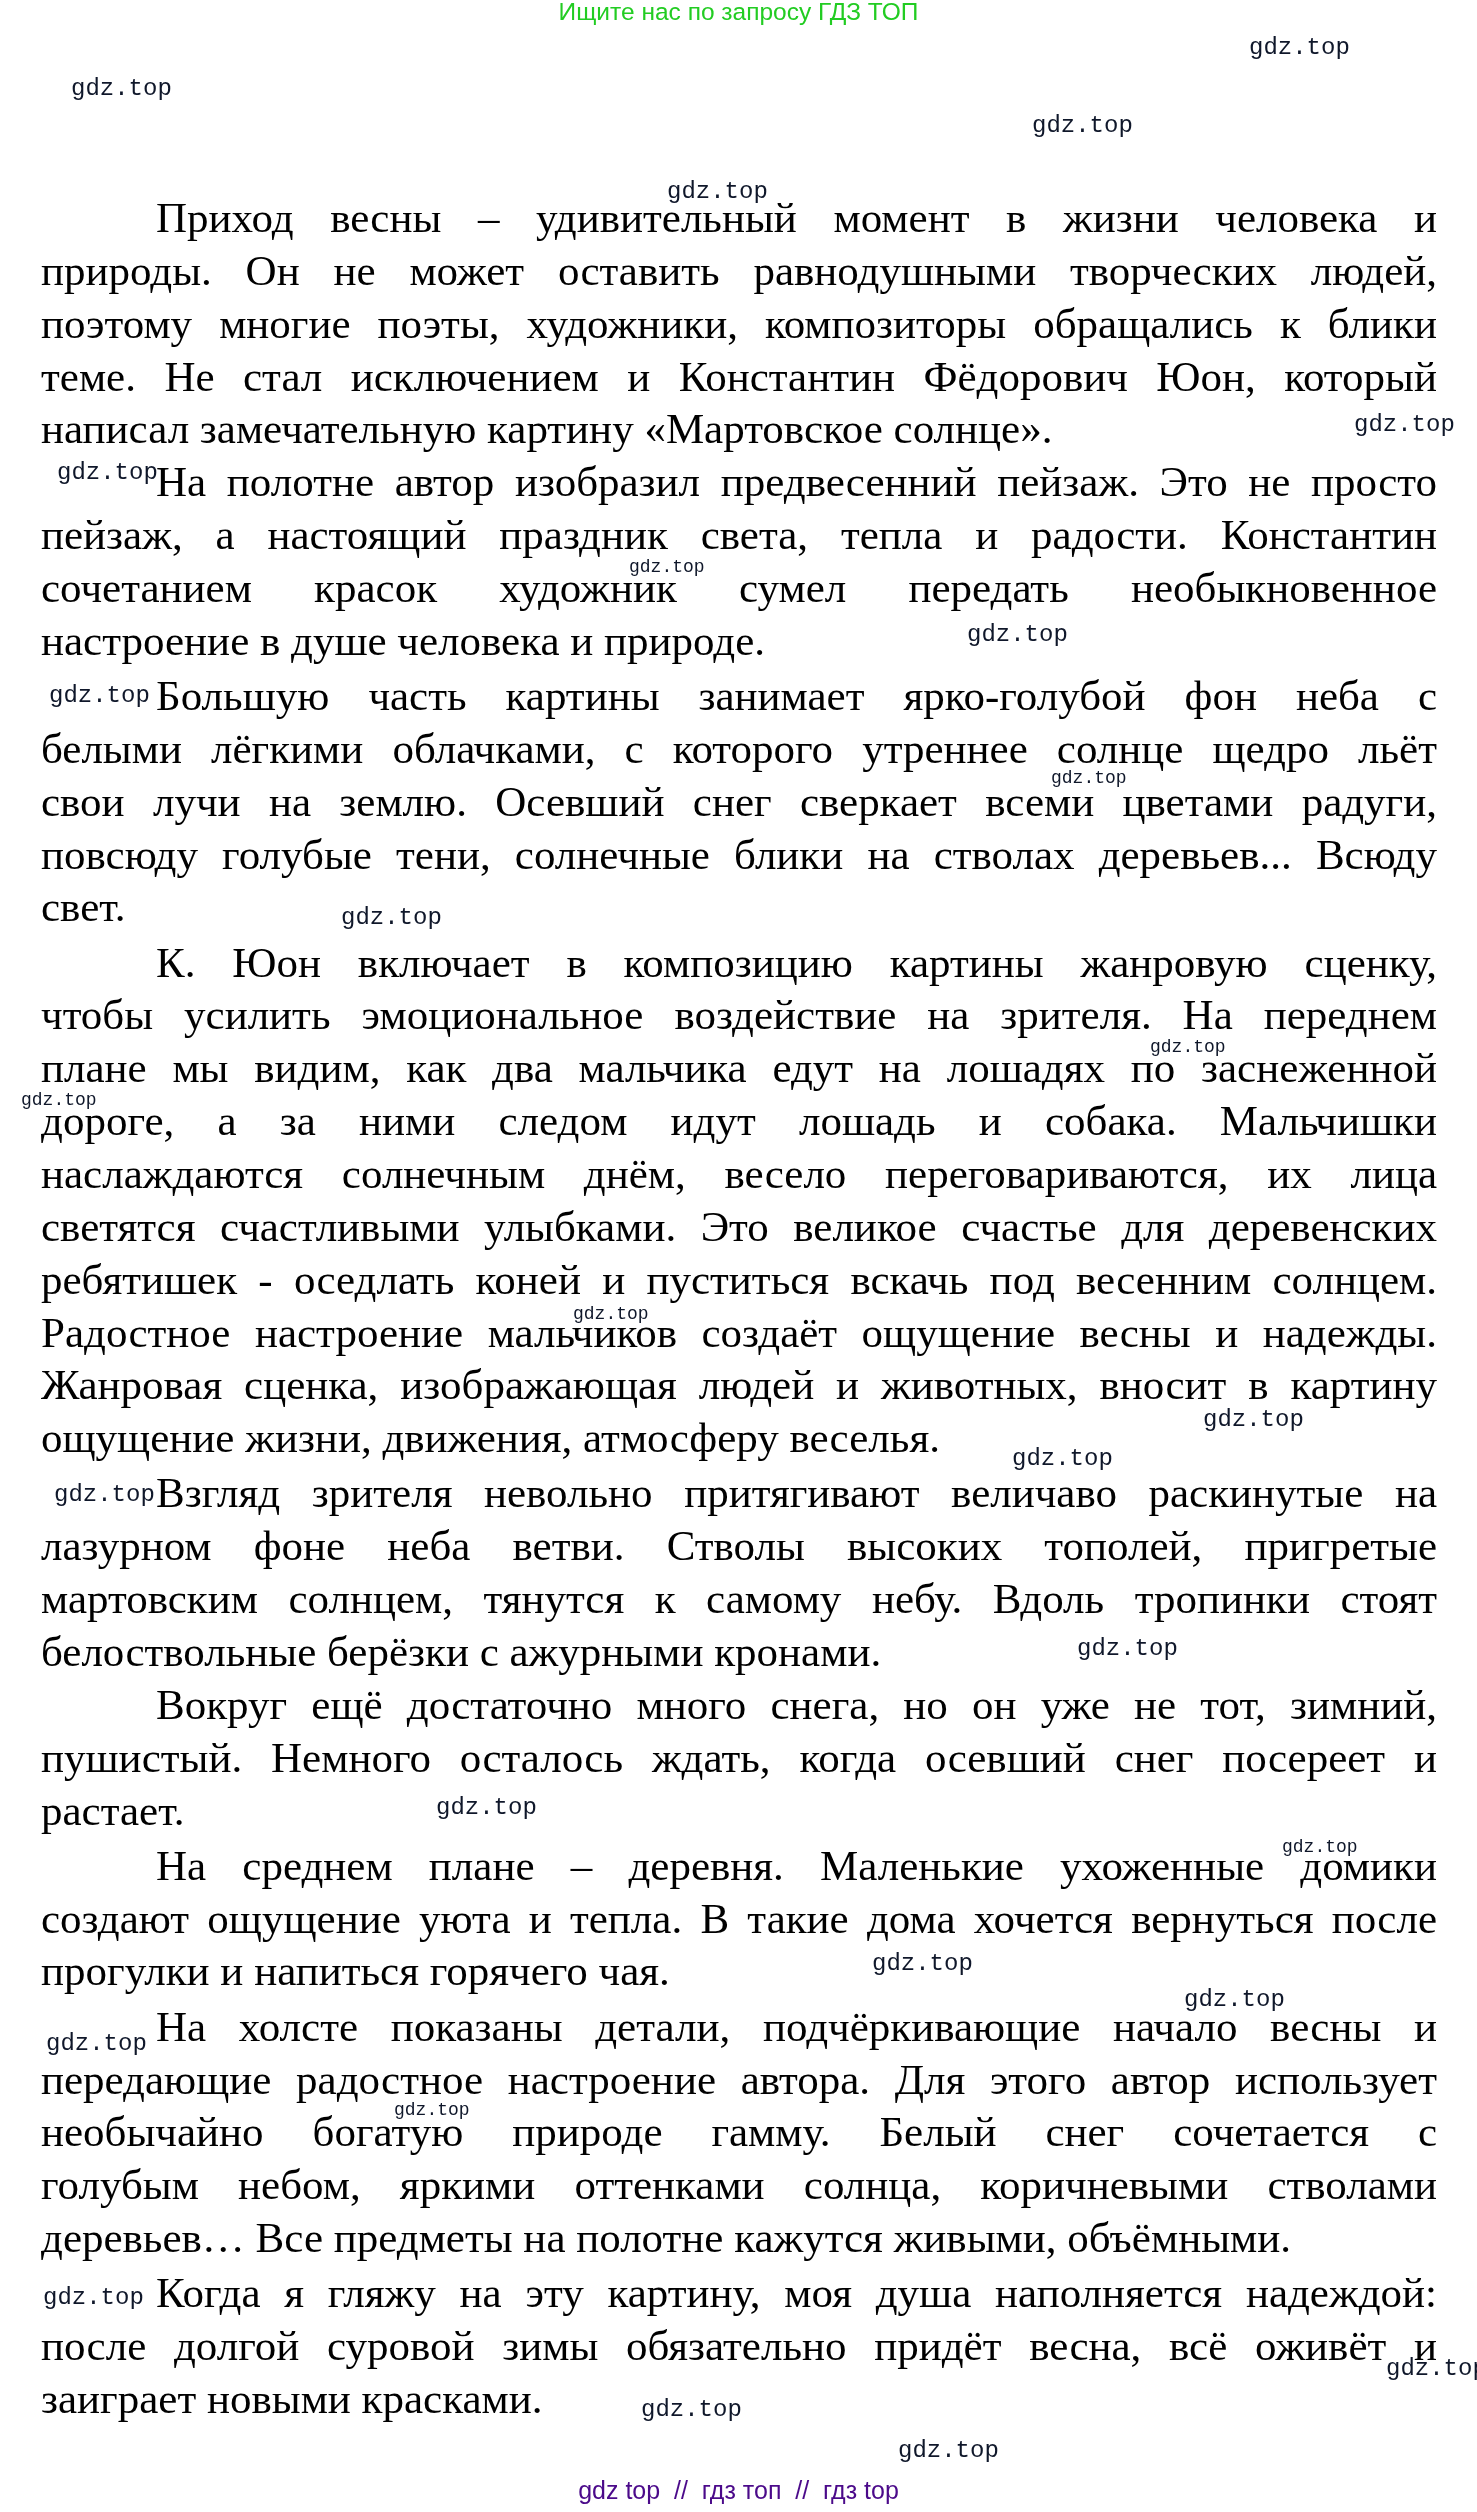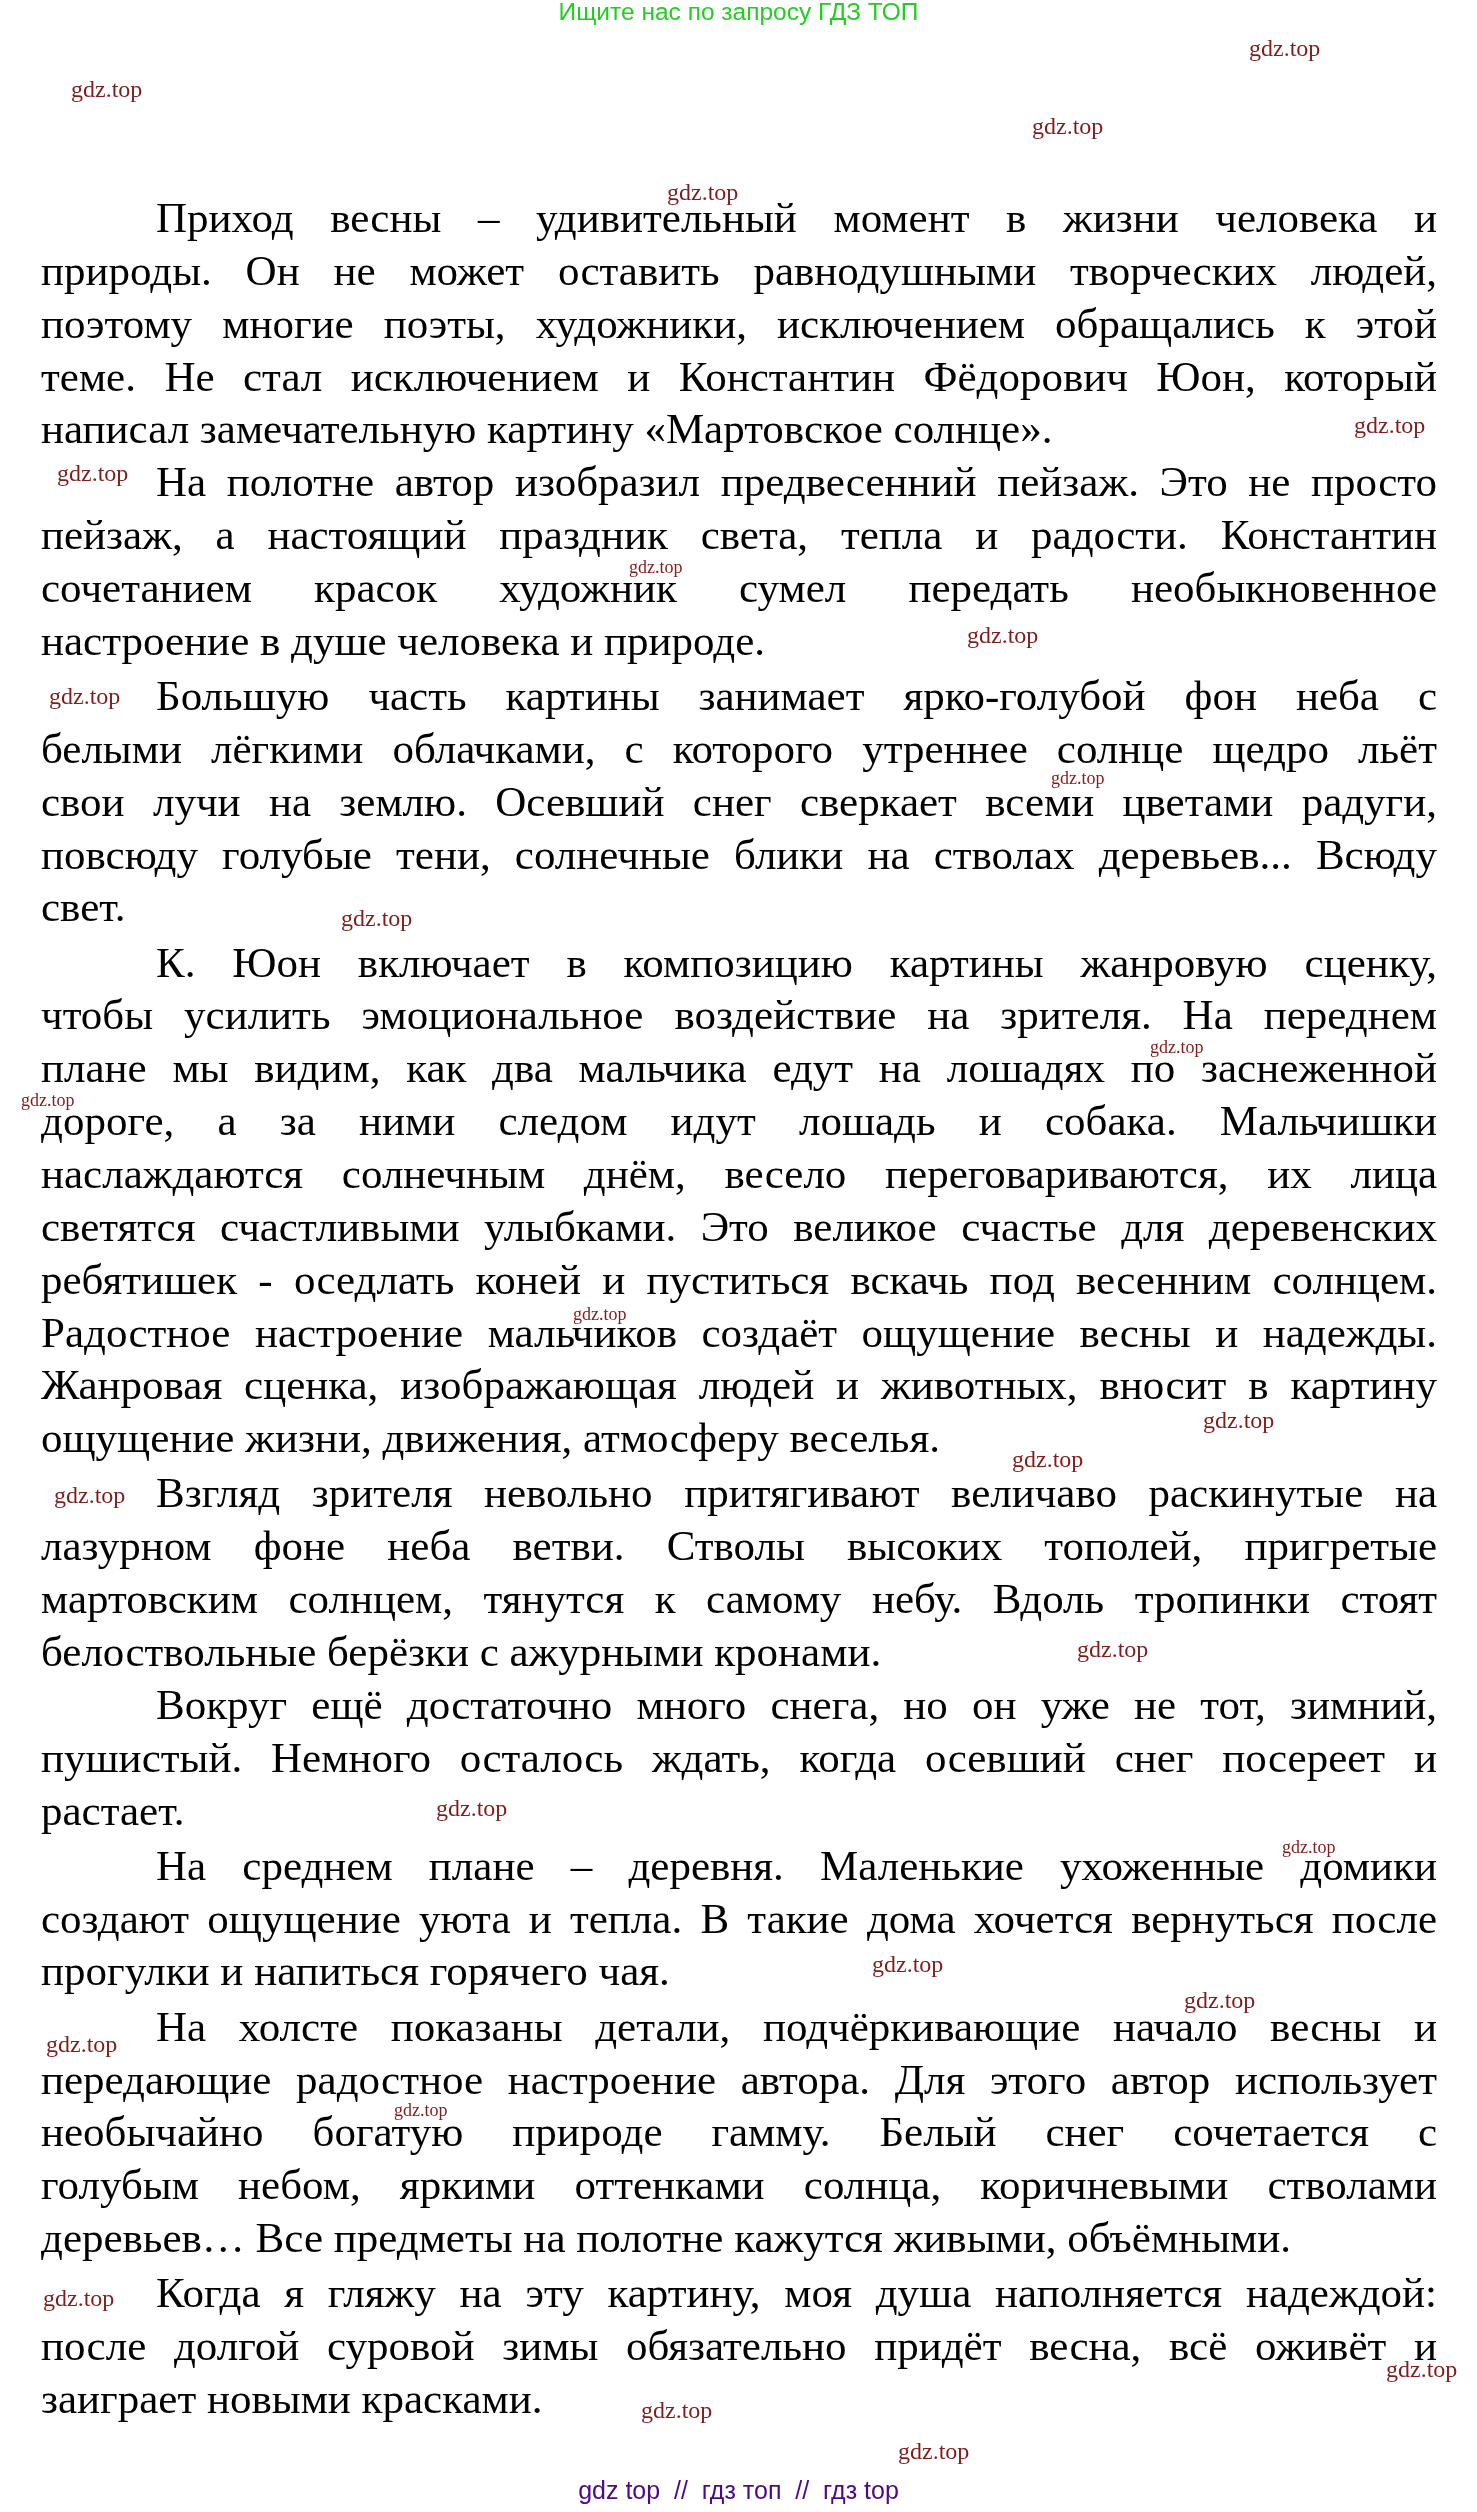--- a/index.html
+++ b/index.html
@@ -19,37 +19,37 @@
     font-family:"Liberation Serif", serif; color:#000;
   }
   .line {
     position:absolute; left:41px; width:1396px; font-size:43px; line-height:47px;
     white-space:nowrap; text-align:justify; text-align-last:justify;
   }
   .line.last { text-align-last:left; }
   .line.indent { left:156px; width:1281px; }
   .heading { position:absolute; left:156px; top:111px; font-size:43px; line-height:47px; white-space:nowrap; }
   .wm {
-    position:absolute; font-family:Liberation Serif, serif; color:#7f1d1d;
+    position:absolute; font-family:Liberation Mono, monospace; color:#0f172a;
     white-space:nowrap; line-height:1;
   }
   .wm.l { font-size:24px; }
   .wm.s { font-size:18px; }
 </style>
 </head>
 <body>
 
 <div class="header">Ищите нас по запросу ГДЗ ТОП</div>
 
 <div class="doc">
 
   <div>
     <div class="line indent" style="top:194px">Приход весны – удивительный момент в жизни человека и</div>
     <div class="line" style="top:247px">природы. Он не может оставить равнодушными творческих людей,</div>
-    <div class="line" style="top:300px">поэтому многие поэты, художники, исключением обращались к этой</div>
+    <div class="line" style="top:300px">поэтому многие поэты, художники, композиторы обращались к блики</div>
     <div class="line" style="top:353px">теме. Не стал исключением и Константин Фёдорович Юон, который</div>
     <div class="line last" style="top:405px">написал замечательную картину «Мартовское солнце».</div>
   </div>
 
   <div>
     <div class="line indent" style="top:458px">На полотне автор изобразил предвесенний пейзаж. Это не просто</div>
     <div class="line" style="top:511px">пейзаж, а настоящий праздник света, тепла и радости. Константин</div>
     <div class="line" style="top:564px">сочетанием красок художник сумел передать необыкновенное</div>
     <div class="line last" style="top:617px">настроение в душе человека и природе.</div>
   </div>

